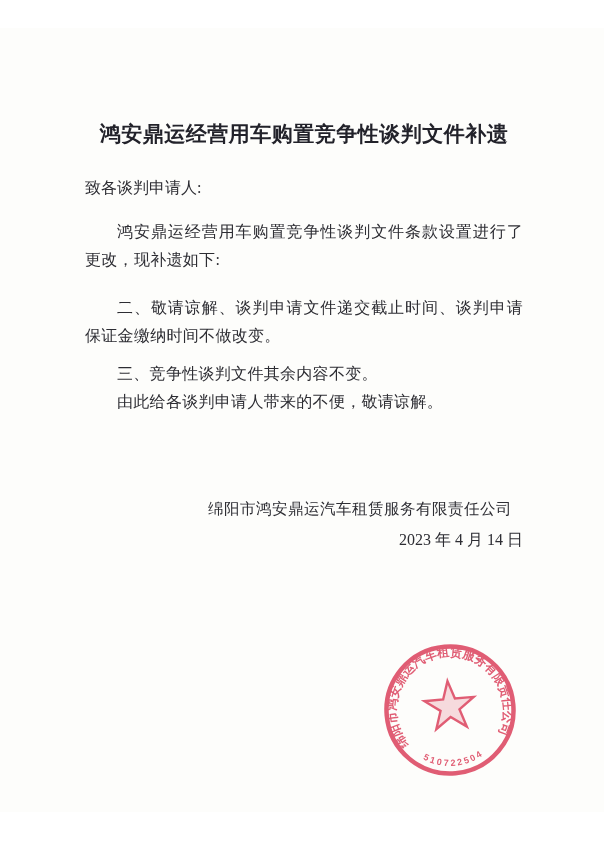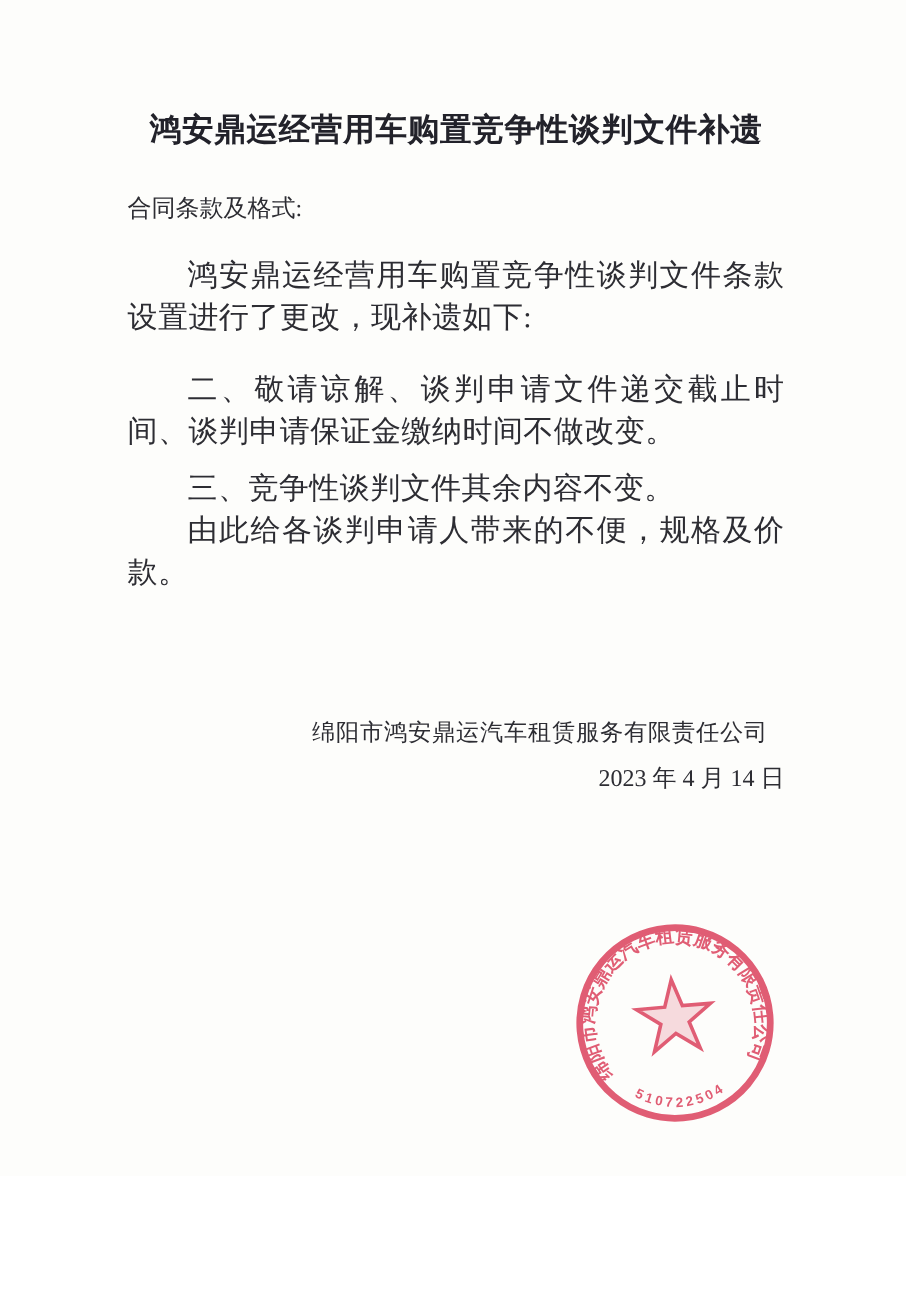--- a/index.html
+++ b/index.html
@@ -1,40 +1,41 @@
 <!DOCTYPE html>
 <html><head>
 <meta charset="utf-8">
 <style>
   html,body { margin:0; padding:0; background:#ffffff; }
   .page {
     position:relative;
     width:604px; height:784px;
     background:#fdfdfb;
     box-sizing:border-box;
-    padding:72px 81px 0 85px;
+    padding:92px 81px 0 85px;
     font-family:"Liberation Serif", serif;
     color:#2d2d33;
     overflow:hidden;
+    margin-top:28px;
   }
   .title {
     font-family:"Liberation Sans", sans-serif;
     font-weight:bold;
     font-size:21px;
     letter-spacing:0.5px;
     text-align:center;
     color:#22222a;
     margin:0 0 26px 0;
   }
   .salutation {
     font-size:16px; line-height:28px;
     margin:0 0 16px 0;
   }
   .para {
-    font-size:20px; line-height:28px;
+    font-size:16px; line-height:28px;
     text-indent:2em;
     text-align:justify;
     margin:0;
     letter-spacing:0.3px;
   }
   .gap-lg { margin-bottom:20px; }
   .gap-md { margin-bottom:14px; }
   .gap-sm { margin-bottom:10px; }
   .signature {
     margin-top:80px;
@@ -61,31 +62,31 @@
     pointer-events:none;
   }
 </style>
 </head>
 <body>
 
 <div class="page">
 
   <h1 class="title">鸿安鼎运经营用车购置竞争性谈判文件补遗</h1>
 
-  <p class="salutation">合同条款及格式:</p>
+  <p class="salutation">致各谈判申请人:</p>
 
   <p class="para gap-lg">鸿安鼎运经营用车购置竞争性谈判文件条款设置进行了更改，现补遗如下:</p>
 
 
 
   <p class="para gap-sm">二、敬请谅解、谈判申请文件递交截止时间、谈判申请保证金缴纳时间不做改变。</p>
 
   <p class="para">三、竞争性谈判文件其余内容不变。</p>
 
-  <p class="para">由此给各谈判申请人带来的不便，规格及价款。</p>
+  <p class="para">由此给各谈判申请人带来的不便，敬请谅解。</p>
 
   <div class="signature">
     <p class="company">绵阳市鸿安鼎运汽车租赁服务有限责任公司</p>
     <p class="date">2023 年 4 月 14 日</p>
   </div>
 
   <svg class="seal" viewBox="0 0 142 142" aria-hidden="true">
     <g transform="rotate(-5 71 71)">
       <circle cx="71" cy="71" r="63.5" fill="none" stroke="#e0506a" stroke-width="4.5"></circle>
       <polygon points="71,42 76.9,59.9 95.7,60 80.5,71.1 86.3,89 71,78 55.7,89 61.5,71.1 46.3,60 65.1,59.9" fill="#e0506a" fill-opacity="0.22" stroke="#e0506a" stroke-width="2.4" stroke-linejoin="miter"></polygon>

